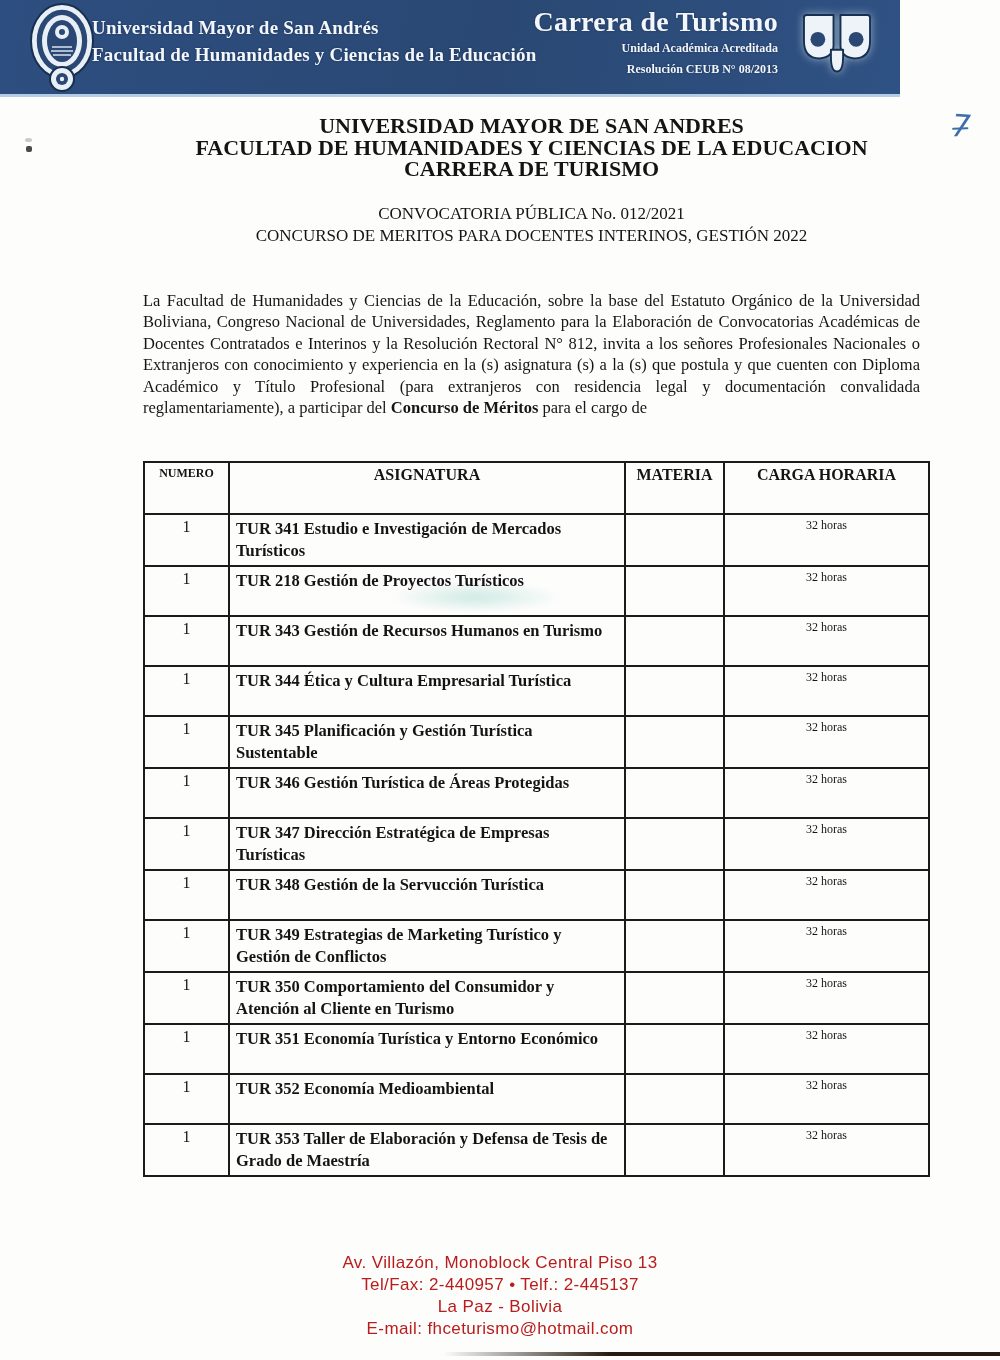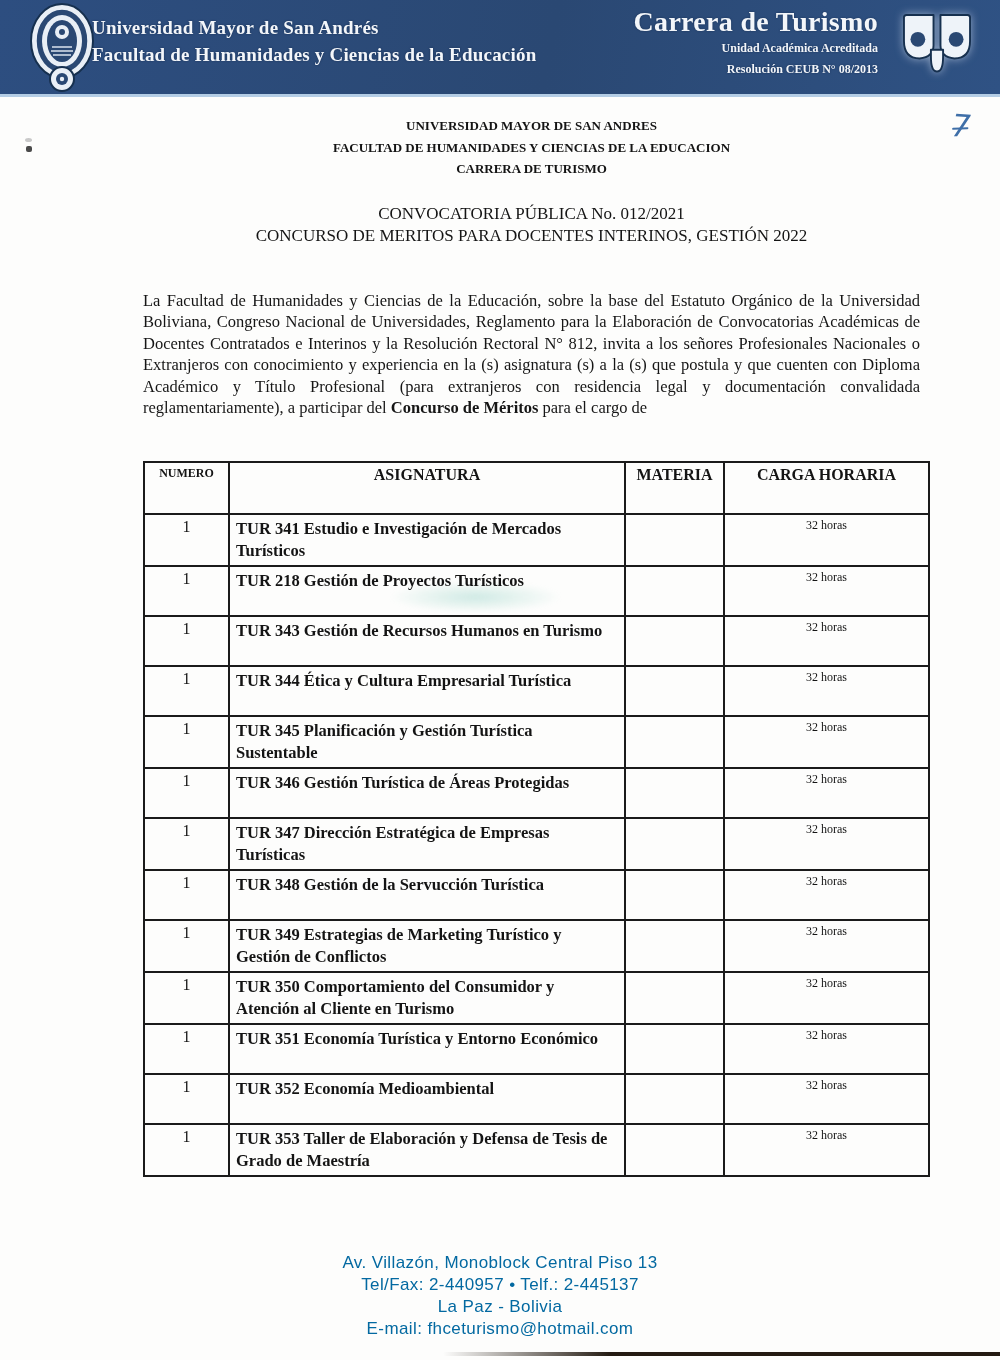--- a/index.html
+++ b/index.html
@@ -3,21 +3,21 @@
 <meta charset="utf-8">
 <style>
   html,body{margin:0;padding:0;}
   body{
     width:1000px;height:1360px;position:relative;background:#fdfdfc;
     font-family:"Liberation Serif",serif;color:#141414;overflow:hidden;
   }
 
   
   .banner{
-    position:absolute;top:0;left:0;width:1000px;height:94px;
+    position:absolute;top:0;left:0;width:900px;height:94px;
     background:linear-gradient(100deg,#2d4e80 0%,#2a4873 55%,#2f5284 100%);
     border-bottom:3px solid #b4cde5;
     display:flex;align-items:center;
   }
   .seal-wrap{position:absolute;left:22px;top:3px;width:82px;height:90px;}
   .banner-left{
     position:absolute;left:92px;top:14px;color:#f3f6fa;font-weight:bold;
     font-size:19px;line-height:27px;letter-spacing:.2px;
     text-shadow:0 0 2px rgba(10,25,55,.55);
   }
@@ -46,21 +46,21 @@
   .speck2{position:absolute;left:26px;top:146px;width:6px;height:6px;background:#4a4a4a;border-radius:2px;}
   .smudge{
     position:absolute;left:388px;top:581px;width:175px;height:32px;border-radius:50%;
     background:radial-gradient(ellipse at center,rgba(135,205,190,.38),rgba(135,205,190,0) 70%);
     filter:blur(2px);pointer-events:none;
   }
 
   
   .content{position:absolute;left:143px;top:97px;width:777px;}
 
-  .doc-title{margin-top:18px;text-align:center;font-weight:bold;font-size:13px;line-height:21.5px;}
+  .doc-title{margin-top:18px;text-align:center;font-weight:bold;font-size:22px;line-height:21.5px;}
   .call-title{margin-top:23px;text-align:center;font-weight:normal;font-size:17px;line-height:22.5px;}
 
   .intro{margin-top:42px;text-align:justify;font-size:16.5px;line-height:21.5px;color:#161616;}
   .intro b{font-weight:bold;}
 
   .position-heading{margin-top:24px;text-align:center;font-weight:bold;font-size:17.5px;letter-spacing:.2px;}
 
   
   table.conv{
     margin-top:42px;border-collapse:collapse;width:785px;table-layout:fixed;border-radius:14px;
@@ -72,21 +72,21 @@
   th.h-numero{font-size:12px;font-weight:bold;padding-top:5px;}
   th.h-std{font-size:16px;font-weight:bold;padding-top:5px;height:44px;}
   td.c-numero{text-align:center;font-size:16px;height:42px;}
   td.c-asig{font-weight:bold;font-size:16.5px;line-height:22px;padding-left:11px;}
   td.c-materia{}
   td.c-carga{text-align:center;font-size:12px;}
 
   
   .footer{
     position:absolute;top:1252px;left:0;width:100%;text-align:center;
-    color:#0369a1;font-family:"Liberation Sans",sans-serif;
+    color:#b91c1c;font-family:"Liberation Sans",sans-serif;
     font-size:17px;line-height:22px;letter-spacing:.4px;
   }
 
   .bottom-line{
     position:absolute;top:1352px;left:443px;right:0;height:4px;border-radius:2px 0 0 2px;
     background:linear-gradient(to left,#241b12 70%,rgba(36,27,18,0));
   }
 </style>
 </head>
 <body>

